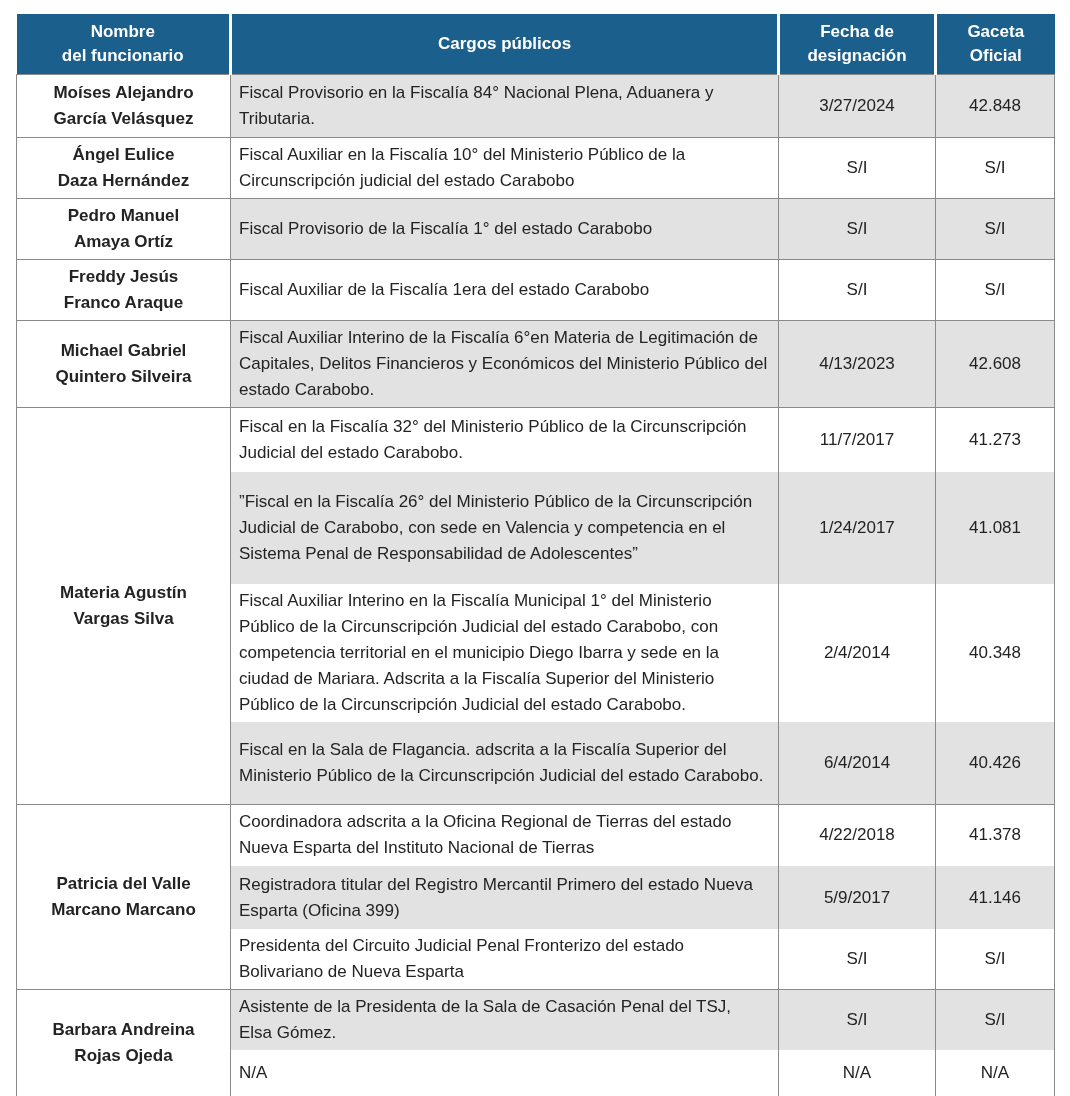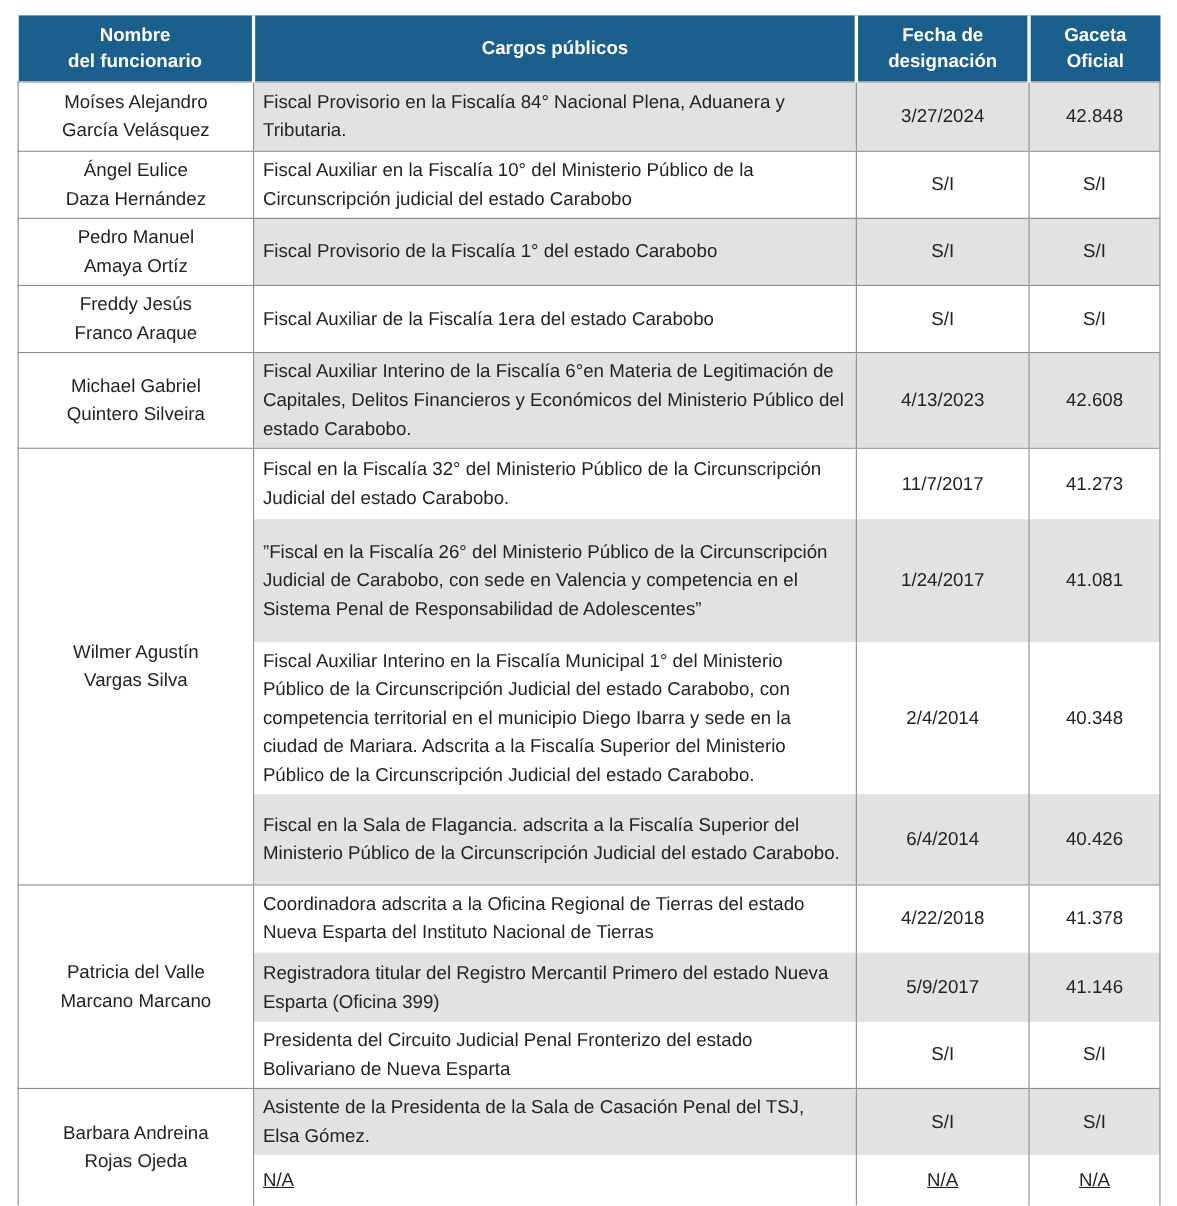--- a/index.html
+++ b/index.html
@@ -51,27 +51,27 @@
   tbody td {
     border-left: 1.5px solid var(--border);
     font-size: 17px;
     line-height: 26px;
     vertical-align: middle;
     padding: 4px 8px;
     background: var(--row-bg);
   }
   tbody td:last-child { border-right: 1.5px solid var(--border); }
   tbody tr.group-start td { border-top: 1.5px solid var(--border); }
-  tbody tr:last-child td { border-bottom: 1.5px solid var(--border); text-decoration: underline; }
+  tbody tr:last-child td { border-bottom: 1.5px solid var(--border); }
 
   
   tbody tr:nth-child(odd) td:not(.name-cell) { background: var(--row-alt-bg); }
 
   td.name-cell {
-    font-weight: normal;
+    font-weight: bold;
     text-align: center;
     white-space: pre-line;
     background: #FFFFFF;
     border-bottom: 1.5px solid var(--border);
     padding: 4px 6px;
   }
   td.cargo-cell {
     text-align: left;
     padding-right: 10px;
   }
@@ -138,21 +138,21 @@
 
       <tr class="group-start" style="height:83px">
         <td class="name-cell">Michael Gabriel
 Quintero Silveira</td>
         <td class="cargo-cell">Fiscal Auxiliar Interino de la Fiscalía 6°en Materia de Legitimación de Capitales, Delitos Financieros y Económicos del Ministerio Público del estado Carabobo.</td>
         <td class="fecha-cell">4/13/2023</td>
         <td class="gaceta-cell">42.608</td>
       </tr>
 
       <tr class="group-start" style="height:65px">
-        <td class="name-cell" rowspan="4">Wilmer Agustín
+        <td class="name-cell" rowspan="4">Materia Agustín
 Vargas Silva</td>
         <td class="cargo-cell">Fiscal en la Fiscalía 32° del Ministerio Público de la Circunscripción Judicial del estado Carabobo.</td>
         <td class="fecha-cell">11/7/2017</td>
         <td class="gaceta-cell">41.273</td>
       </tr>
       <tr style="height:112px">
         <td class="cargo-cell">”Fiscal en la Fiscalía 26° del Ministerio Público de la Circunscripción Judicial de Carabobo, con sede en Valencia y competencia en el Sistema Penal de Responsabilidad de Adolescentes”</td>
         <td class="fecha-cell">1/24/2017</td>
         <td class="gaceta-cell">41.081</td>
       </tr>

